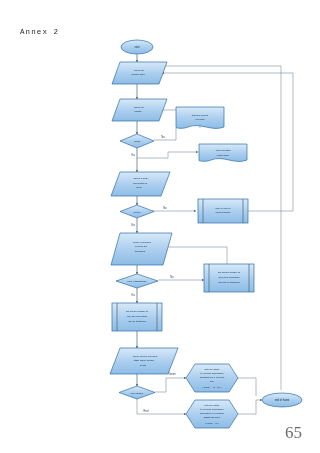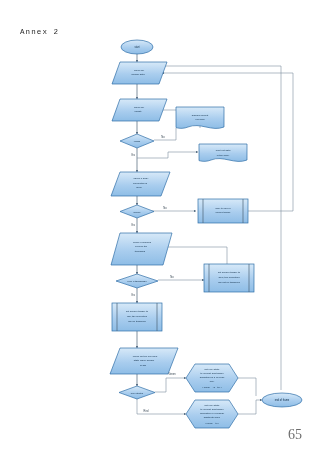--- a/index.html
+++ b/index.html
@@ -12,21 +12,21 @@
 
   .annex-title{
     position:absolute;left:20px;top:28px;
     font-family:"Liberation Mono","DejaVu Sans Mono",monospace;
     font-size:7.5px;letter-spacing:1.1px;color:#2a2a2a;
     white-space:nowrap;
   }
   .page-number{
     position:absolute;right:18px;bottom:10px;
     font-family:"Liberation Serif","DejaVu Serif",serif;
-    font-size:14px;color:#6d6d6d;
+    font-size:17px;color:#6d6d6d;
   }
 
   svg.flow{position:absolute;left:0;top:0;width:320px;height:453px;}
   .shp-grad{fill:url(#gBlue);stroke:#2f6fa8;stroke-width:0.7;}
   .ln{stroke:#7d8f9e;stroke-width:0.6;fill:none;}
   .ln-dark{stroke:#4a6276;stroke-width:0.7;fill:none;}
 
   text.lbl{
     font-family:"Liberation Sans",sans-serif;
     font-size:2.5px;fill:#0d2b45;text-anchor:middle;

